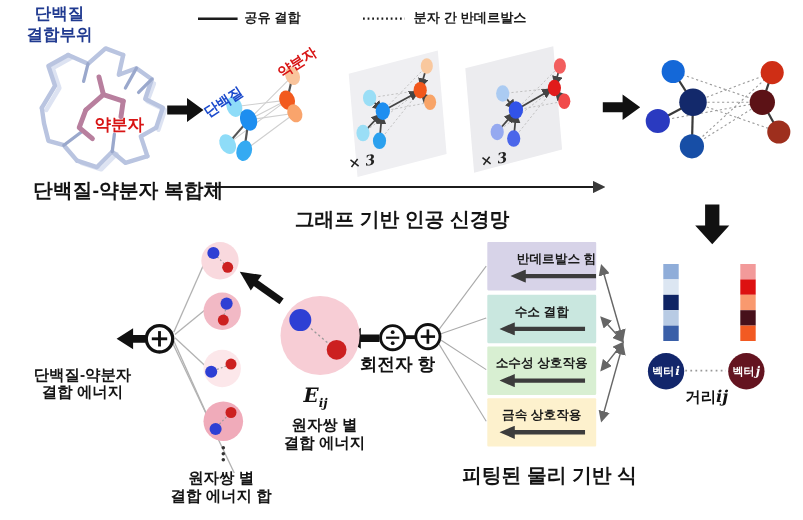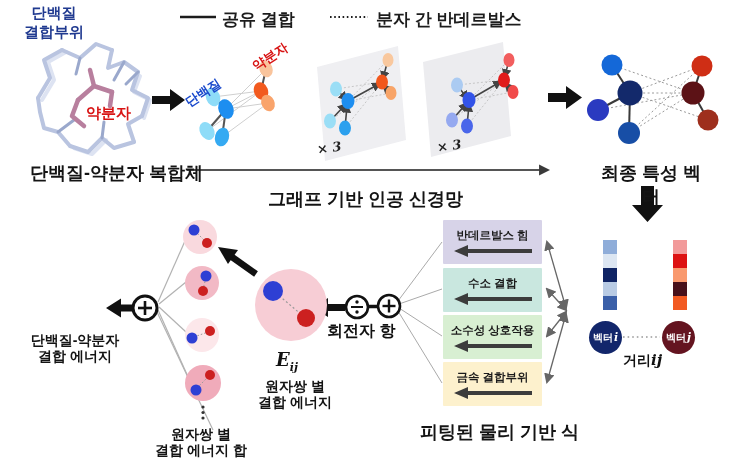--- a/index.html
+++ b/index.html
@@ -7,21 +7,21 @@
     position:relative;width:730px;height:473px;background:#ffffff;overflow:hidden;
     font-family:"Liberation Sans","DejaVu Sans",sans-serif;color:#111;
   }
   .canvas svg.layer{position:absolute;left:0;top:0;z-index:1;}
   .txt{position:absolute;z-index:3;white-space:pre-line;}
   .b{font-weight:800;}
   .c{text-align:center;}
   .kblue{color:#203a90;}
   .kred{color:#d81414;}
   .rot{transform-origin:left top;}
-  .legend-label{font-size:17px;font-weight:800;color:#1c1c1c;}
+  .legend-label{font-size:12px;font-weight:800;color:#1c1c1c;}
   .cap15{font-size:18px;font-weight:800;color:#141414;}
   .cap14{font-size:14px;font-weight:800;color:#141414;line-height:1.15;}
   .serifE{font-family:"DejaVu Serif","Liberation Serif",serif;font-style:italic;font-weight:600;}
   .phys-box{
     position:absolute;left:443px;width:99px;height:44px;z-index:2;border-radius:1px;
     display:flex;flex-direction:column;align-items:center;justify-content:center;gap:2px;
   }
   .phys-box .lbl{font-size:11.5px;font-weight:800;color:#1b1b1b;white-space:nowrap;}
   .vcol{position:absolute;width:14px;z-index:2;display:flex;flex-direction:column;}
   .vcol .cell{width:14px;height:14px;}
@@ -294,42 +294,41 @@
   <div class="txt b kred" style="left:86px;top:104px;font-size:15px;">약분자</div>
   <div class="txt cap15" style="left:30px;top:161px;">단백질-약분자 복합체</div>
 
   <div class="txt b kblue rot" style="left:182px;top:96px;font-size:13px;transform:rotate(-33deg);color:#1b4acc;">단백질</div>
   <div class="txt b kred rot" style="left:249px;top:60px;font-size:13px;transform:rotate(-33deg);">약분자</div>
 
   <div class="txt mult rot" style="left:316px;top:142px;transform:rotate(-8deg);">× 3</div>
   <div class="txt mult rot" style="left:436px;top:140px;transform:rotate(-8deg);">× 3</div>
 
   <div class="txt cap15" style="left:268px;top:187px;">그래프 기반 인공 신경망</div>
-  <div class="txt cap15 c" style="left:595px;top:161px;width:112px;">최종 특성 벡터</div>
-
-  <div class="phys-box" style="top: 220px; background: rgb(215, 211, 232);">
+
+  <div class="phys-box" style="top: 220px; background: rgb(215, 211, 232); align-items: flex-end;">
     <span class="lbl">반데르발스 힘</span>
     <svg width="78" height="12">
         <polygon points="78,4 14,4 14,0 0,6 14,12 14,8 78,8" fill="#3c3c3c"></polygon>
       </svg>
   </div>
   <div class="phys-box" style="top: 268px; background: rgb(201, 231, 223);">
     <span class="lbl">수소 결합</span>
     <svg width="78" height="12">
         <polygon points="78,4 14,4 14,0 0,6 14,12 14,8 78,8" fill="#3c3c3c"></polygon>
       </svg>
   </div>
   <div class="phys-box" style="top: 315px; background: rgb(216, 239, 210);">
     <span class="lbl">소수성 상호작용</span>
     <svg width="78" height="12">
         <polygon points="78,4 14,4 14,0 0,6 14,12 14,8 78,8" fill="#3c3c3c"></polygon>
       </svg>
   </div>
   <div class="phys-box" style="top: 362px; background: rgb(253, 241, 205);">
-    <span class="lbl">금속 결합부위</span>
+    <span class="lbl">금속 상호작용</span>
     <svg width="78" height="12">
         <polygon points="78,4 14,4 14,0 0,6 14,12 14,8 78,8" fill="#3c3c3c"></polygon>
       </svg>
   </div>
   <div class="txt cap15" style="left:420px;top:420px;text-align:right;">피팅된 물리 기반 식</div>
 
   <div class="vcol" style="left:603px;top:240px;">
       <div class="cell" style="background: rgb(143, 173, 217);"></div>
       <div class="cell" style="background: rgb(220, 230, 242);"></div>
       <div class="cell" style="background: rgb(15, 36, 100);"></div>

